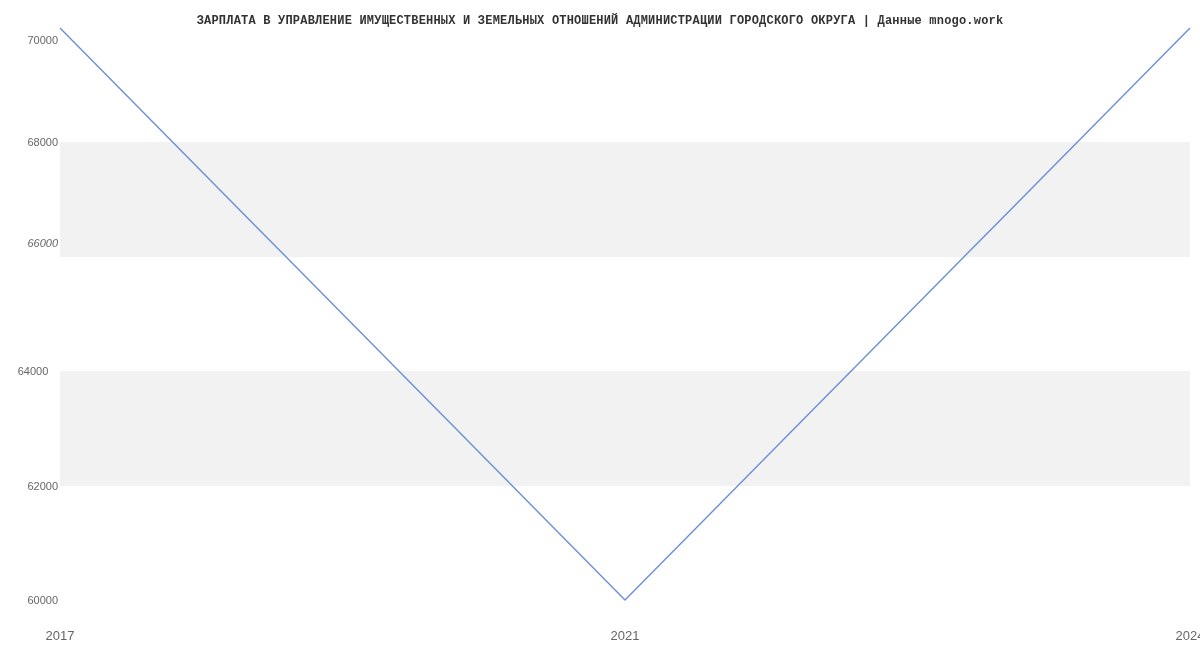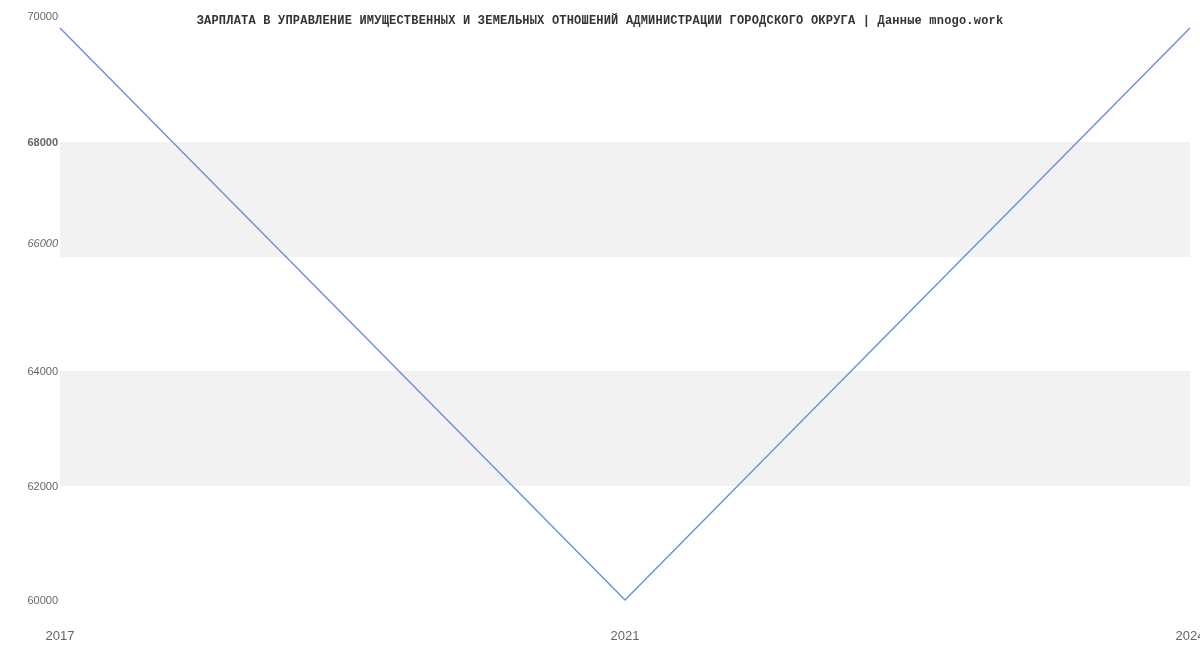--- a/index.html
+++ b/index.html
@@ -80,20 +80,20 @@
       <div class="band" style="top: 114.4px; height: 114.4px;"></div>
     </div>
   <svg class="line-layer" id="line-layer" viewBox="0 0 1130 572" preserveAspectRatio="none">
       <path d="M0 0 L565 572 L1130 0" class="series-path" stroke="#6a8fd8"></path>
     </svg>
 </div>
 
 <div id="axis-labels">
     <div class="y-tick-label" style="top: 600px;">60000</div>
     <div class="y-tick-label" style="top: 486px;">62000</div>
-    <div class="y-tick-label" style="top: 371.2px;">64000</div>
+    <div class="y-tick-label" style="top: 371.2px; text-align: center;">64000</div>
     <div class="y-tick-label" style="top: 243px; font-style: italic;">66000</div>
-    <div class="y-tick-label" style="top: 142.4px; font-weight: bold;">68000</div>
-    <div class="y-tick-label" style="top: 16px;">70000</div>
+    <div class="y-tick-label" style="top: 142.4px;">68000</div>
+    <div class="y-tick-label" style="top: 40px;">70000</div>
     <div class="x-tick-label" style="left: 60px;">2017</div>
     <div class="x-tick-label" style="left: 625px;">2021</div>
     <div class="x-tick-label" style="left: 1190px;">2024</div>
   </div>
 
 </body></html>

